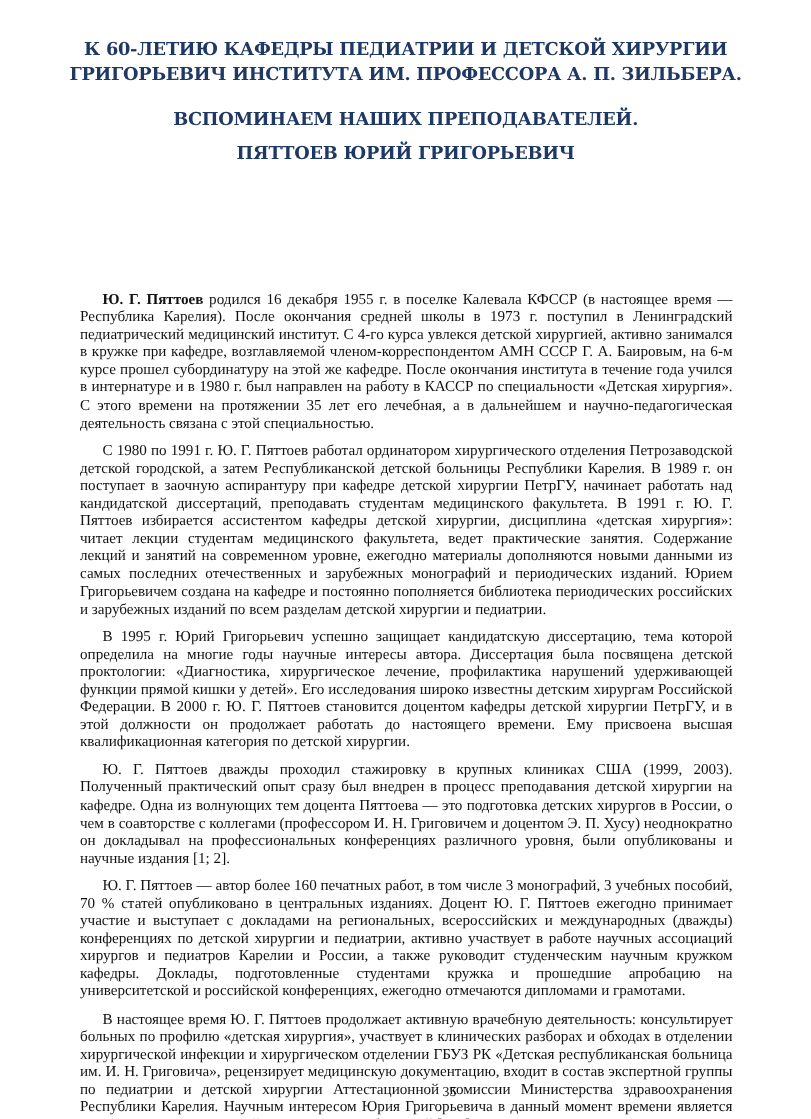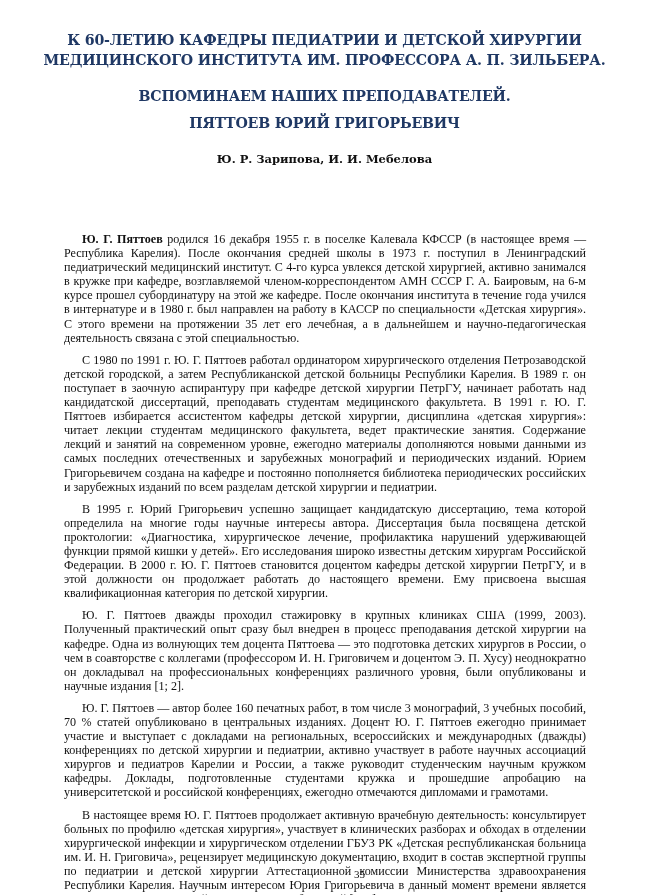--- a/index.html
+++ b/index.html
@@ -34,26 +34,25 @@
     position: absolute; left: 0; width: 649px; top: 868px; text-align: center;
     font-family: "Liberation Serif", serif; font-size: 11px; color: #111; padding-left: 35px;
   }
 </style>
 </head>
 <body>
 
 <div class="page">
   <div class="title t1">
     <div>К 60-ЛЕТИЮ КАФЕДРЫ ПЕДИАТРИИ И ДЕТСКОЙ ХИРУРГИИ</div>
-    <div>МЕДИЦИНСКОГО ИНСТИТУТА ИМ. ПРОФЕССОРА А. П. ЗИЛЬБЕРА.</div>
+    <div>ГРИГОРЬЕВИЧ ИНСТИТУТА ИМ. ПРОФЕССОРА А. П. ЗИЛЬБЕРА.</div>
   </div>
   <div class="title t3">ПЯТТОЕВ ЮРИЙ ГРИГОРЬЕВИЧ</div>
   <div class="title t2">ВСПОМИНАЕМ НАШИХ ПРЕПОДАВАТЕЛЕЙ.</div>
 
-  <div class="authors">Ю. Р. Зарипова, И. И. Мебелова</div>
 
 
   <div class="body">
     <p><b>Ю. Г. Пяттоев</b><span> родился 16 декабря 1955 г. в поселке Калевала КФССР (в настоящее время — Республика Карелия). После окончания средней школы в 1973 г. поступил в Ленинградский педиатрический медицинский институт. С 4-го курса увлекся детской хирургией, активно занимался в кружке при кафедре, возглавляемой членом-корреспондентом АМН СССР Г. А. Баировым, на 6-м курсе прошел субординатуру на этой же кафедре. После окончания института в течение года учился в интернатуре и в 1980 г. был направлен на работу в КАССР по специальности «Детская хирургия». С этого времени на протяжении 35 лет его лечебная, а в дальнейшем и научно-педагогическая деятельность связана с этой специальностью.</span></p>
     <p>С 1980 по 1991 г. Ю. Г. Пяттоев работал ординатором хирургического отделения Петрозаводской детской городской, а затем Республиканской детской больницы Республики Карелия. В 1989 г. он поступает в заочную аспирантуру при кафедре детской хирургии ПетрГУ, начинает работать над кандидатской диссертаций, преподавать студентам медицинского факультета. В 1991 г. Ю. Г. Пяттоев избирается ассистентом кафедры детской хирургии, дисциплина «детская хирургия»: читает лекции студентам медицинского факультета, ведет практические занятия. Содержание лекций и занятий на современном уровне, ежегодно материалы дополняются новыми данными из самых последних отечественных и зарубежных монографий и периодических изданий. Юрием Григорьевичем создана на кафедре и постоянно пополняется библиотека периодических российских и зарубежных изданий по всем разделам детской хирургии и педиатрии.</p>
     <p>В 1995 г. Юрий Григорьевич успешно защищает кандидатскую диссертацию, тема которой определила на многие годы научные интересы автора. Диссертация была посвящена детской проктологии: «Диагностика, хирургическое лечение, профилактика нарушений удерживающей функции прямой кишки у детей». Его исследования широко известны детским хирургам Российской Федерации. В 2000 г. Ю. Г. Пяттоев становится доцентом кафедры детской хирургии ПетрГУ, и в этой должности он продолжает работать до настоящего времени. Ему присвоена высшая квалификационная категория по детской хирургии.</p>
     <p>Ю. Г. Пяттоев дважды проходил стажировку в крупных клиниках США (1999, 2003). Полученный практический опыт сразу был внедрен в процесс преподавания детской хирургии на кафедре. Одна из волнующих тем доцента Пяттоева — это подготовка детских хирургов в России, о чем в соавторстве с коллегами (профессором И. Н. Григовичем и доцентом Э. П. Хусу) неоднократно он докладывал на профессиональных конференциях различного уровня, были опубликованы и научные издания [1; 2].</p>
     <p>Ю. Г. Пяттоев — автор более 160 печатных работ, в том числе 3 монографий, 3 учебных пособий, 70 % статей опубликовано в центральных изданиях. Доцент Ю. Г. Пяттоев ежегодно принимает участие и выступает с докладами на региональных, всероссийских и международных (дважды) конференциях по детской хирургии и педиатрии, активно участвует в работе научных ассоциаций хирургов и педиатров Карелии и России, а также руководит студенческим научным кружком кафедры. Доклады, подготовленные студентами кружка и прошедшие апробацию на университетской и российской конференциях, ежегодно отмечаются дипломами и грамотами.</p>
     <p>В настоящее время Ю. Г. Пяттоев продолжает активную врачебную деятельность: консультирует больных по профилю «детская хирургия», участвует в клинических разборах и обходах в отделении хирургической инфекции и хирургическом отделении ГБУЗ РК «Детская республиканская больница им. И. Н. Григовича», рецензирует медицинскую документацию, входит в состав экспертной группы по педиатрии и детской хирургии Аттестационной комиссии Министерства здравоохранения Республики Карелия. Научным интересом Юрия Григорьевича в данный момент времени является история медицины, которой посвящен ряд публикаций [3; 4]. Один из последних трудов — это</p>
   </div>

